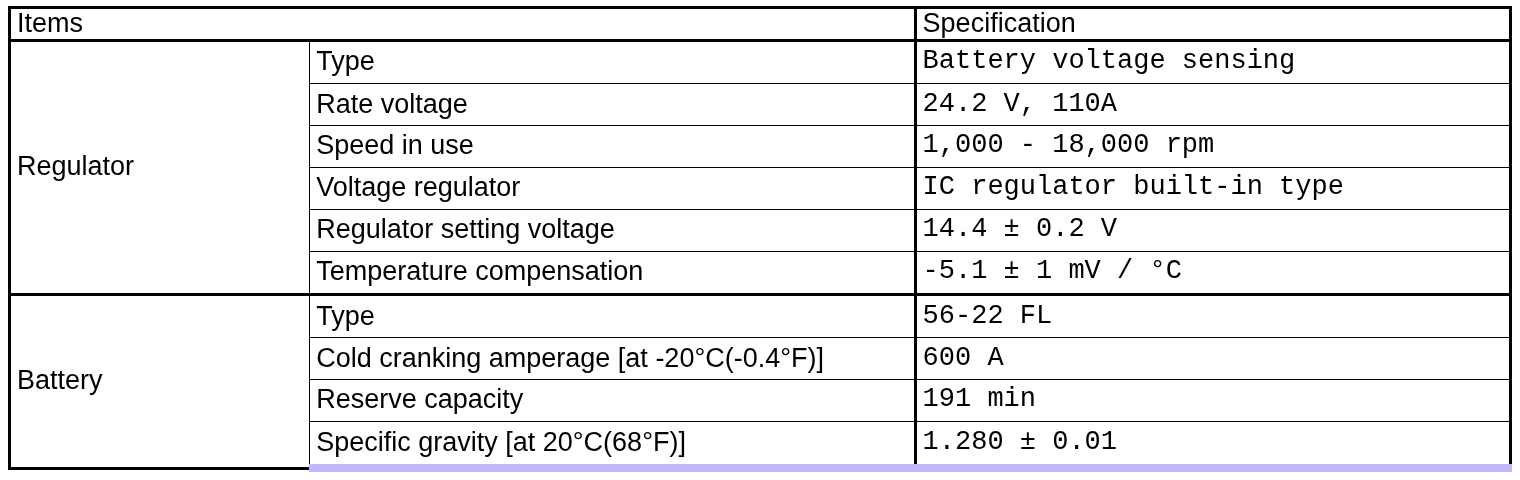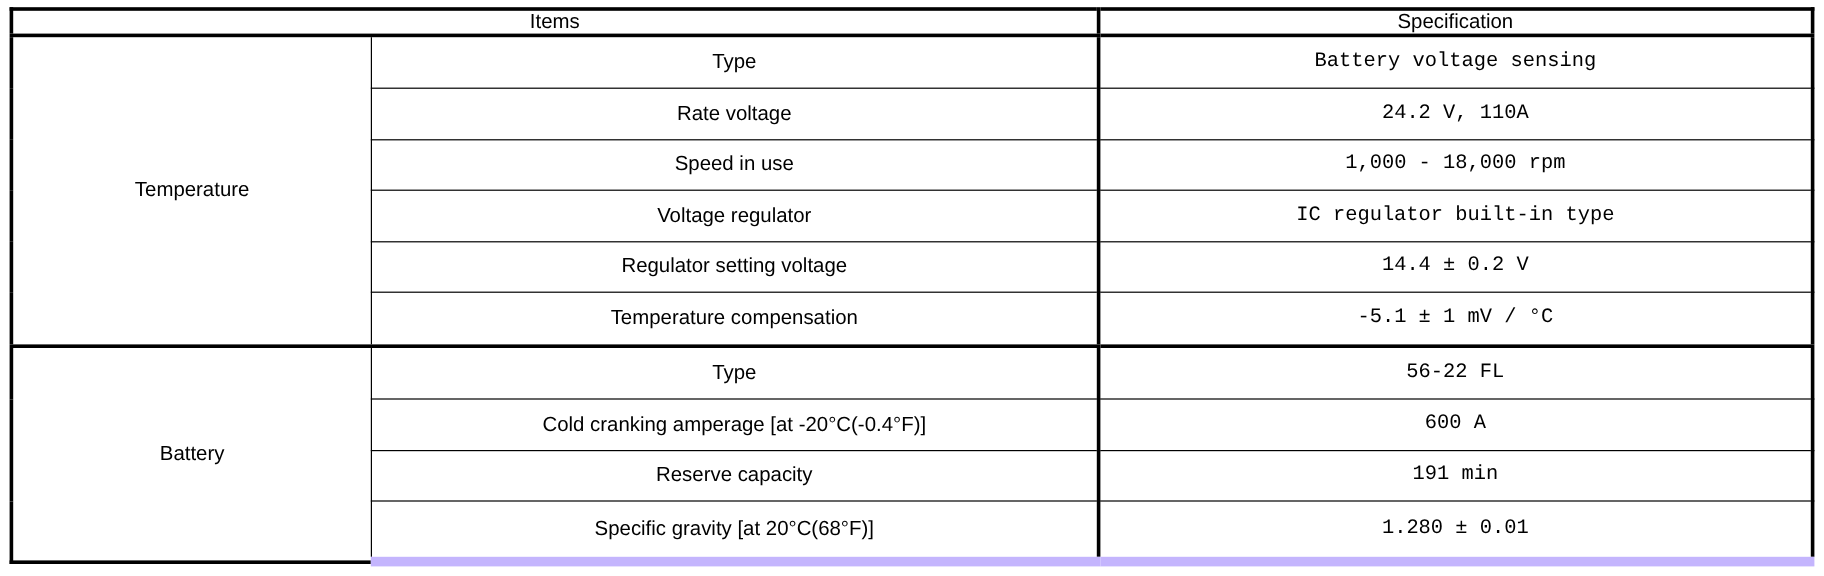--- a/index.html
+++ b/index.html
@@ -24,23 +24,23 @@
   table.spec {
     border-collapse: collapse;
     table-layout: fixed;
     width: 1504px;
     height: 466px;
     border: 3px solid #000;
   }
   table.spec td, table.spec th {
     border: 1px solid #000;
     padding: 0 6px;
-    font-size: 17px;
+    font-size: 27px;
     font-weight: normal;
-    text-align: center;
+    text-align: left;
     vertical-align: middle;
     line-height: 1.1;
     white-space: nowrap;
   }
   thead th {
     font-weight: bold;
     font-size: 22px;
     border-bottom: 3px solid #000;
   }
   .col-group {
@@ -95,21 +95,21 @@
       <col class="col-spec">
     </colgroup>
     <thead>
       <tr>
         <th class="head-items" colspan="2">Items</th>
         <th class="head-spec">Specification</th>
       </tr>
     </thead>
     <tbody>
       <tr class="section-start">
-        <td class="group-cell" rowspan="6">Temperature</td>
+        <td class="group-cell" rowspan="6">Regulator</td>
         <td class="item-cell">Type</td>
         <td class="spec-cell">Battery voltage sensing</td>
       </tr>
       <tr>
         <td class="item-cell">Rate voltage</td>
         <td class="spec-cell">24.2 V, 110A</td>
       </tr>
       <tr>
         <td class="item-cell">Speed in use</td>
         <td class="spec-cell">1,000 - 18,000 rpm</td>

